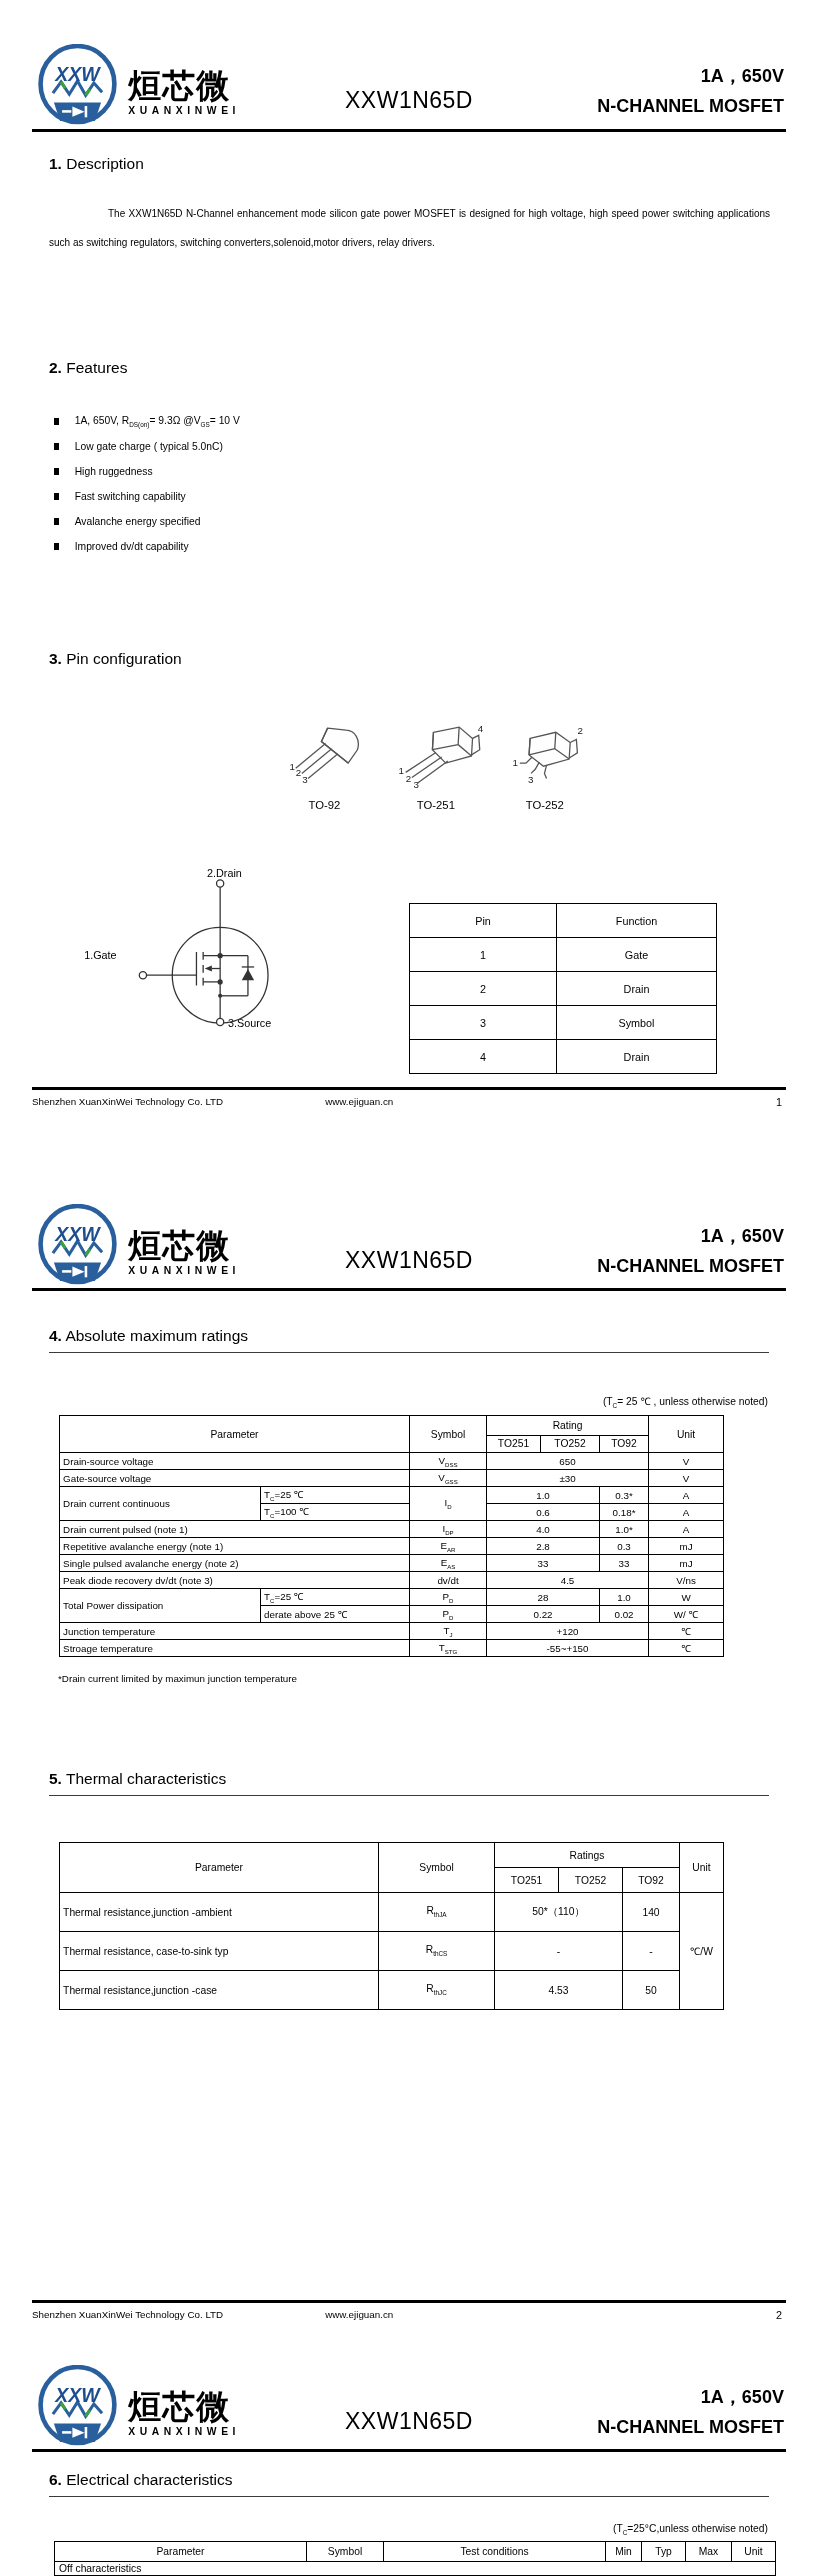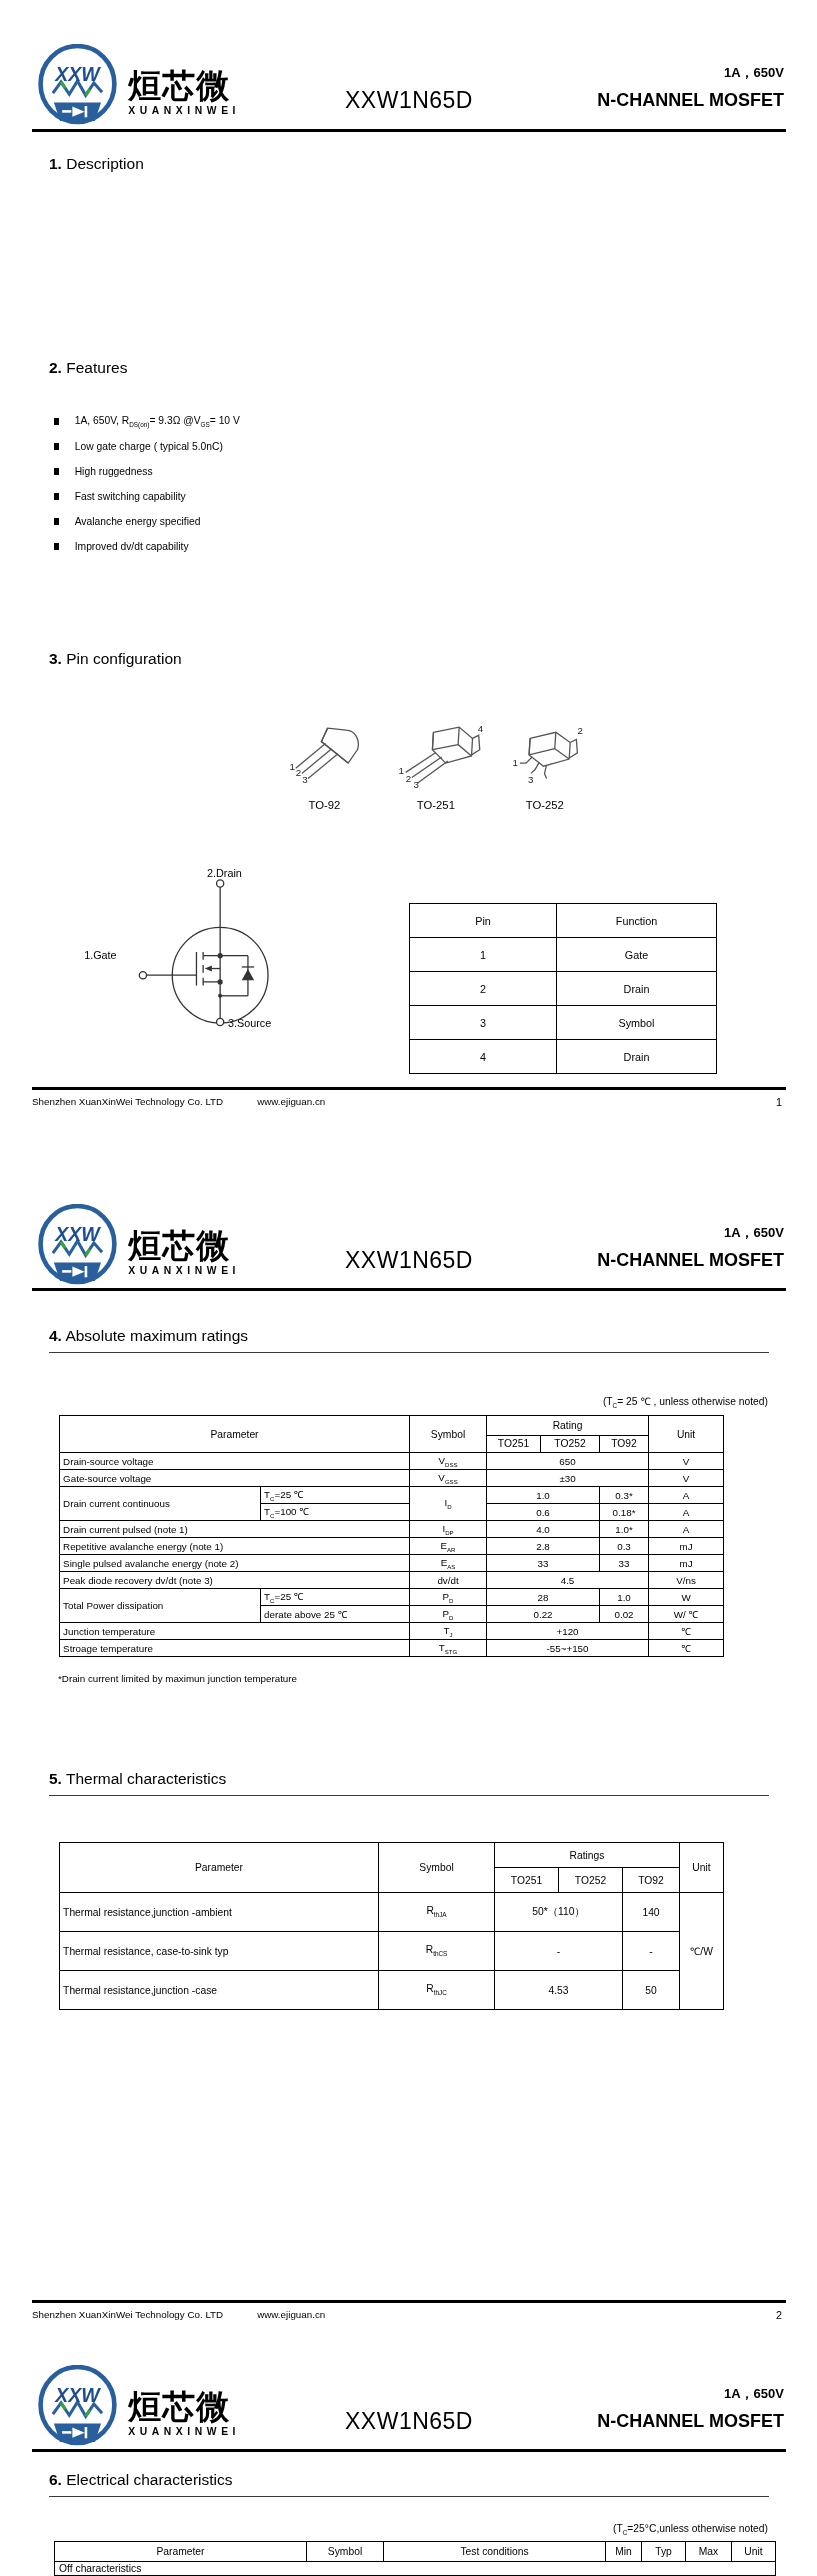--- a/index.html
+++ b/index.html
@@ -9,29 +9,29 @@
   sub { font-size:0.62em; }
 
   
   .hdr { position:absolute; left:32px; width:754px; height:85px; }
   .logo { position:absolute; left:3.1px; top:0; display:flex; align-items:center; }
   .logo-txt { margin-left:6.2px;margin-top:16px; }
   .logo-cn { font-size:33px; font-weight:700; letter-spacing:1px; line-height:1.05; }
   .logo-en { font-size:10.3px; font-weight:600; letter-spacing:4.6px; margin-top:1px; }
   .part { position:absolute; left:0; right:0; top:43px; text-align:center; font-size:23px; letter-spacing:0.5px; }
   .hright { position:absolute; right:2.1px; top:19.6px; text-align:right; font-weight:bold; }
-  .hr1 { font-size:13px; }
+  .hr1 { font-size:18px; }
   .hr2 { font-size:18px; margin-top:8.2px; }
   .hrule { position:absolute; left:32px; width:754px; height:2.6px; background:#000; }
 
   
   .footer { position:absolute; left:32px; width:754px; }
   .f-rule { height:2.6px; background:#000; }
   .f-line { display:flex; align-items:center; padding-top:6.2px; font-size:9.8px; }
-  .f-site { margin-left:34px; }
+  .f-site { margin-left:102px; }
   .f-page { margin-left:auto; font-size:10.8px; padding-right:4.1px; }
 
   
   .stitle { position:absolute; left:49px; font-size:15.5px; }
   .stitle .num { font-weight:bold; }
   .stitle.u { width:720px; border-bottom:1.5px solid #3a3a3a; padding-bottom:7.2px; }
 
   .para { position:absolute; left:49px; width:721px; font-size:10px; line-height:29px;
           text-align:justify; text-indent:59px; }
 
@@ -97,20 +97,21 @@
       <div class="hr1">1A，650V</div>
       <div class="hr2">N-CHANNEL MOSFET</div>
     </div>
   </div>
   <div class="hrule" style="top:129px"></div>
 
   <div class="stitle" style="top:155px">
     <span class="num">1.</span>
     <span>Description</span>
   </div>
+  <div class="para" style="top:199px">The  XXW1N65D  N-Channel enhancement mode silicon gate power MOSFET is designed for high voltage, high speed power switching applications such as switching regulators, switching converters,solenoid,motor drivers, relay drivers.</div>
 
   <div class="stitle" style="top:359px">
     <span class="num">2.</span>
     <span>Features</span>
   </div>
   <div class="feat-list" style="top:409px">
     <div class="feat-item">
         <span class="bullet"></span>
         <span>1A, 650V, R<sub>DS(on)</sub>= 9.3Ω @V<sub>GS</sub>= 10 V</span>
       </div>

